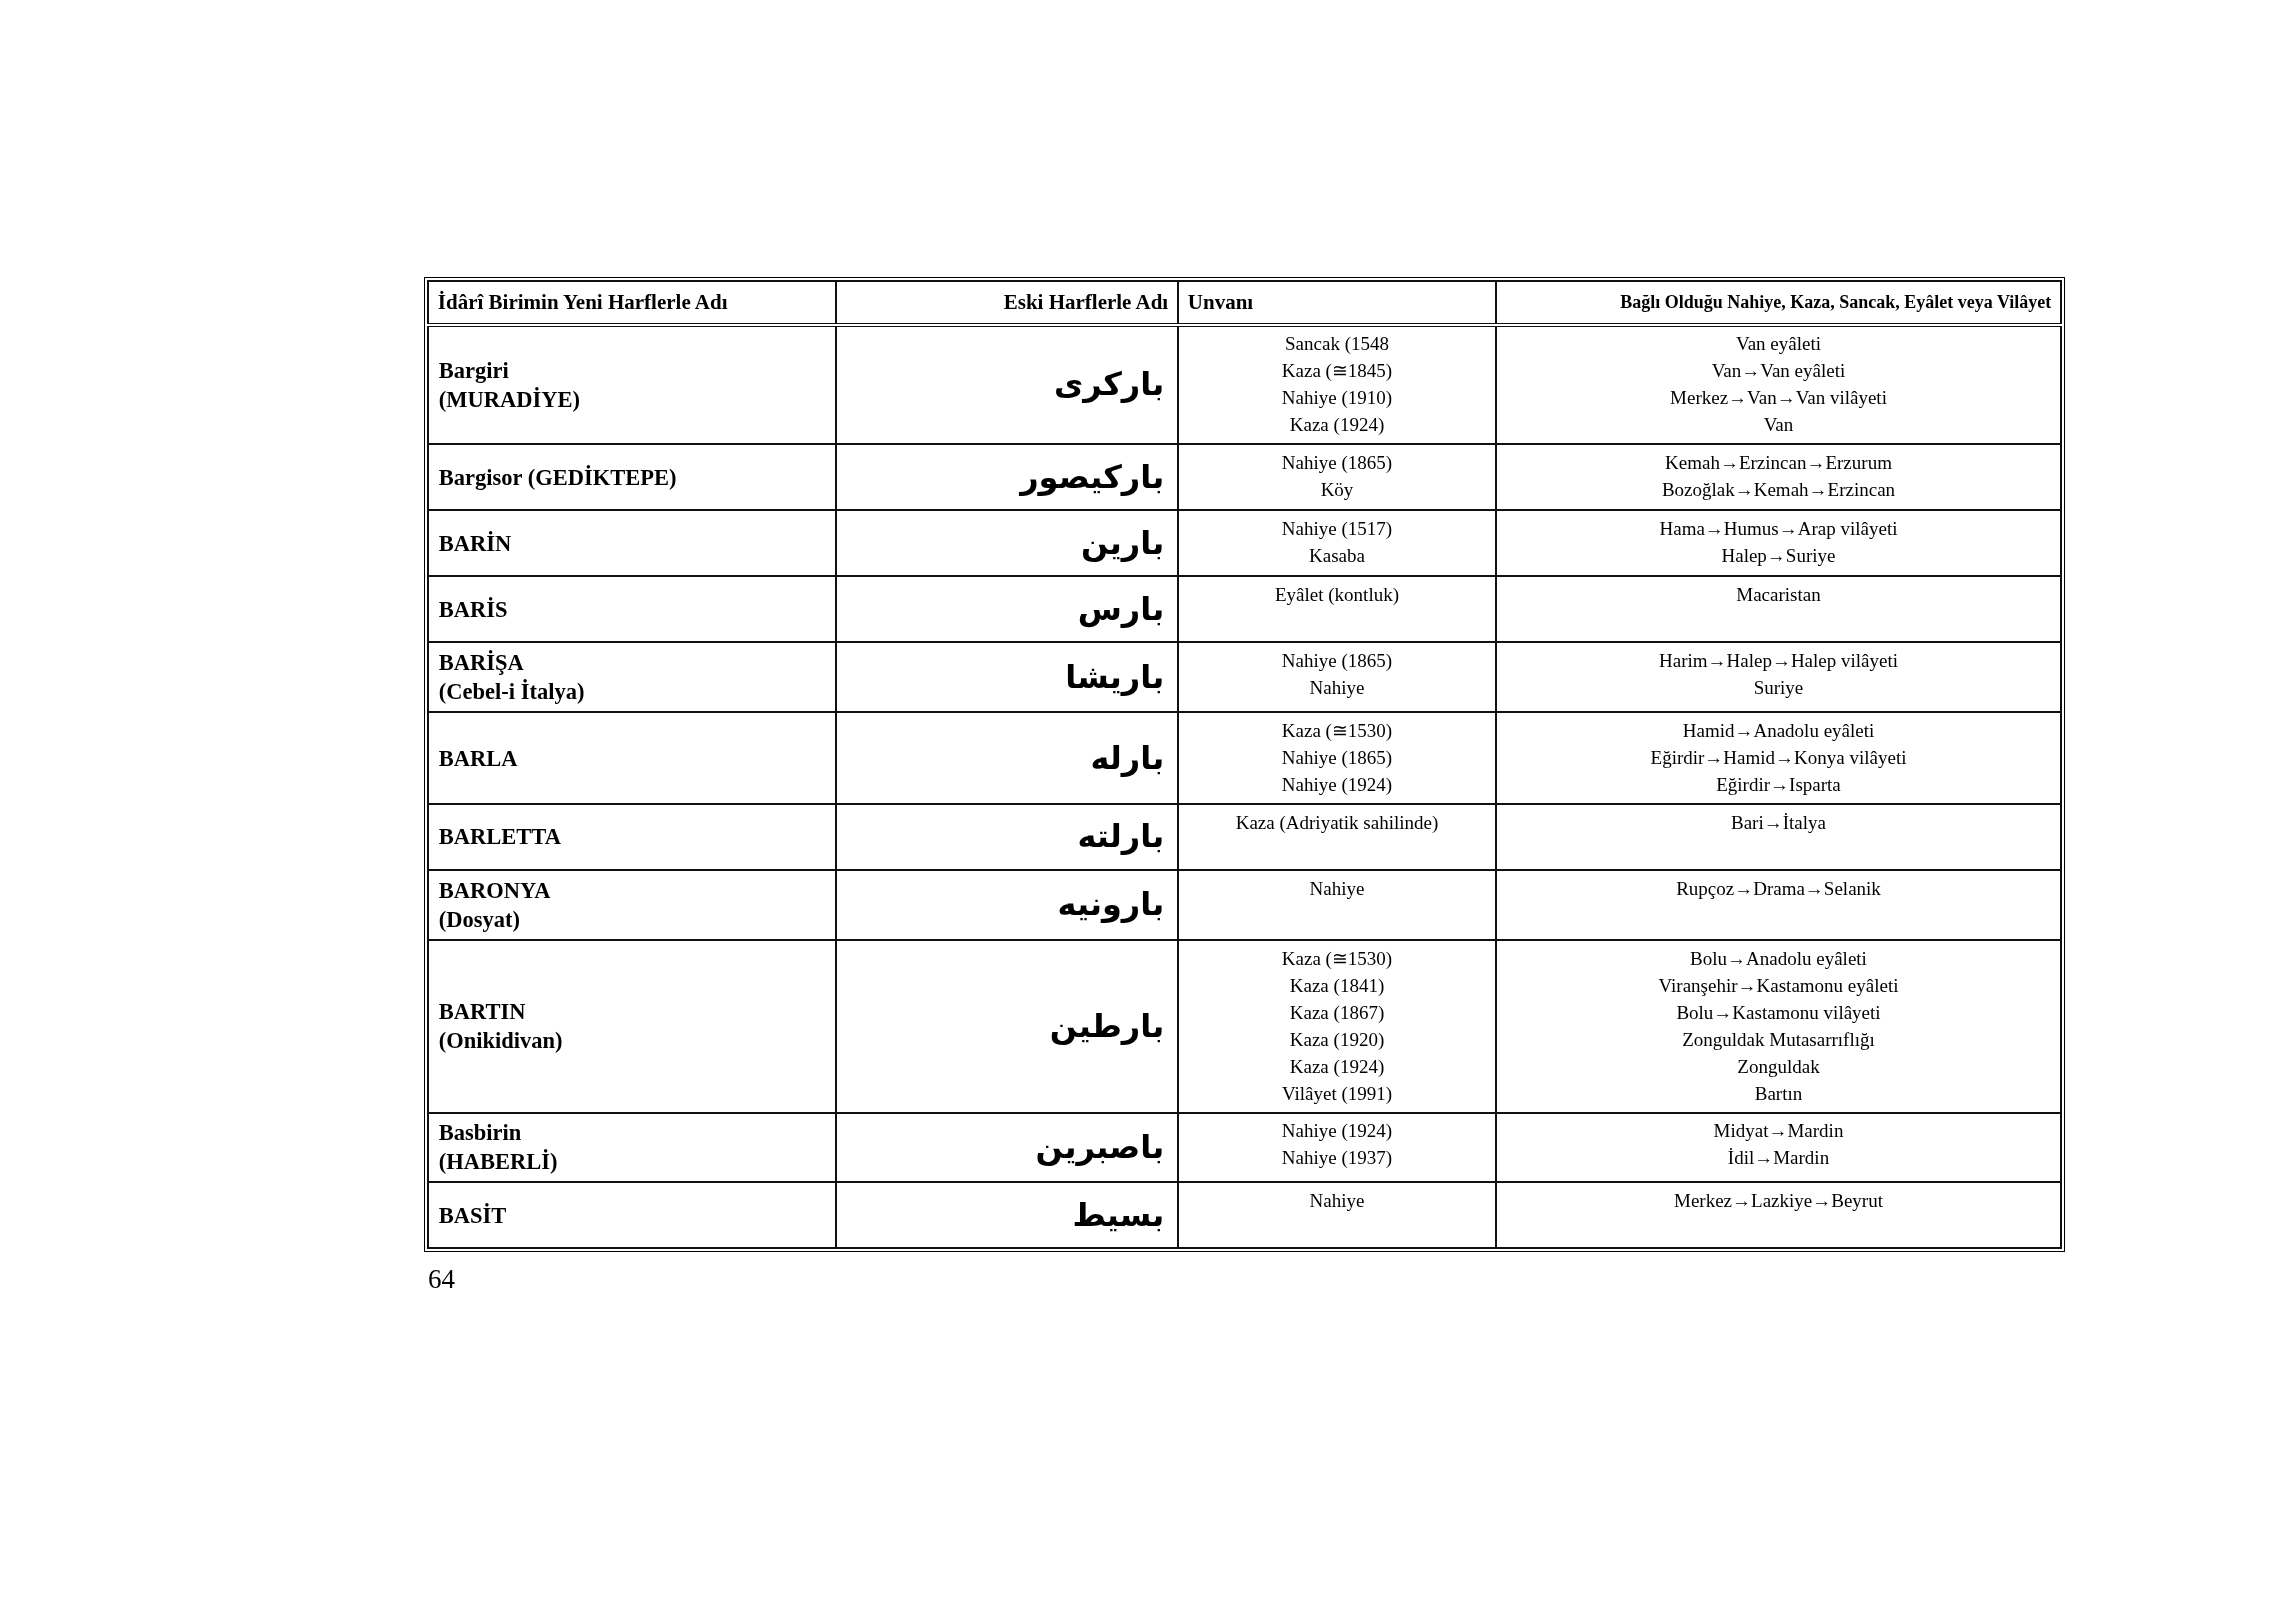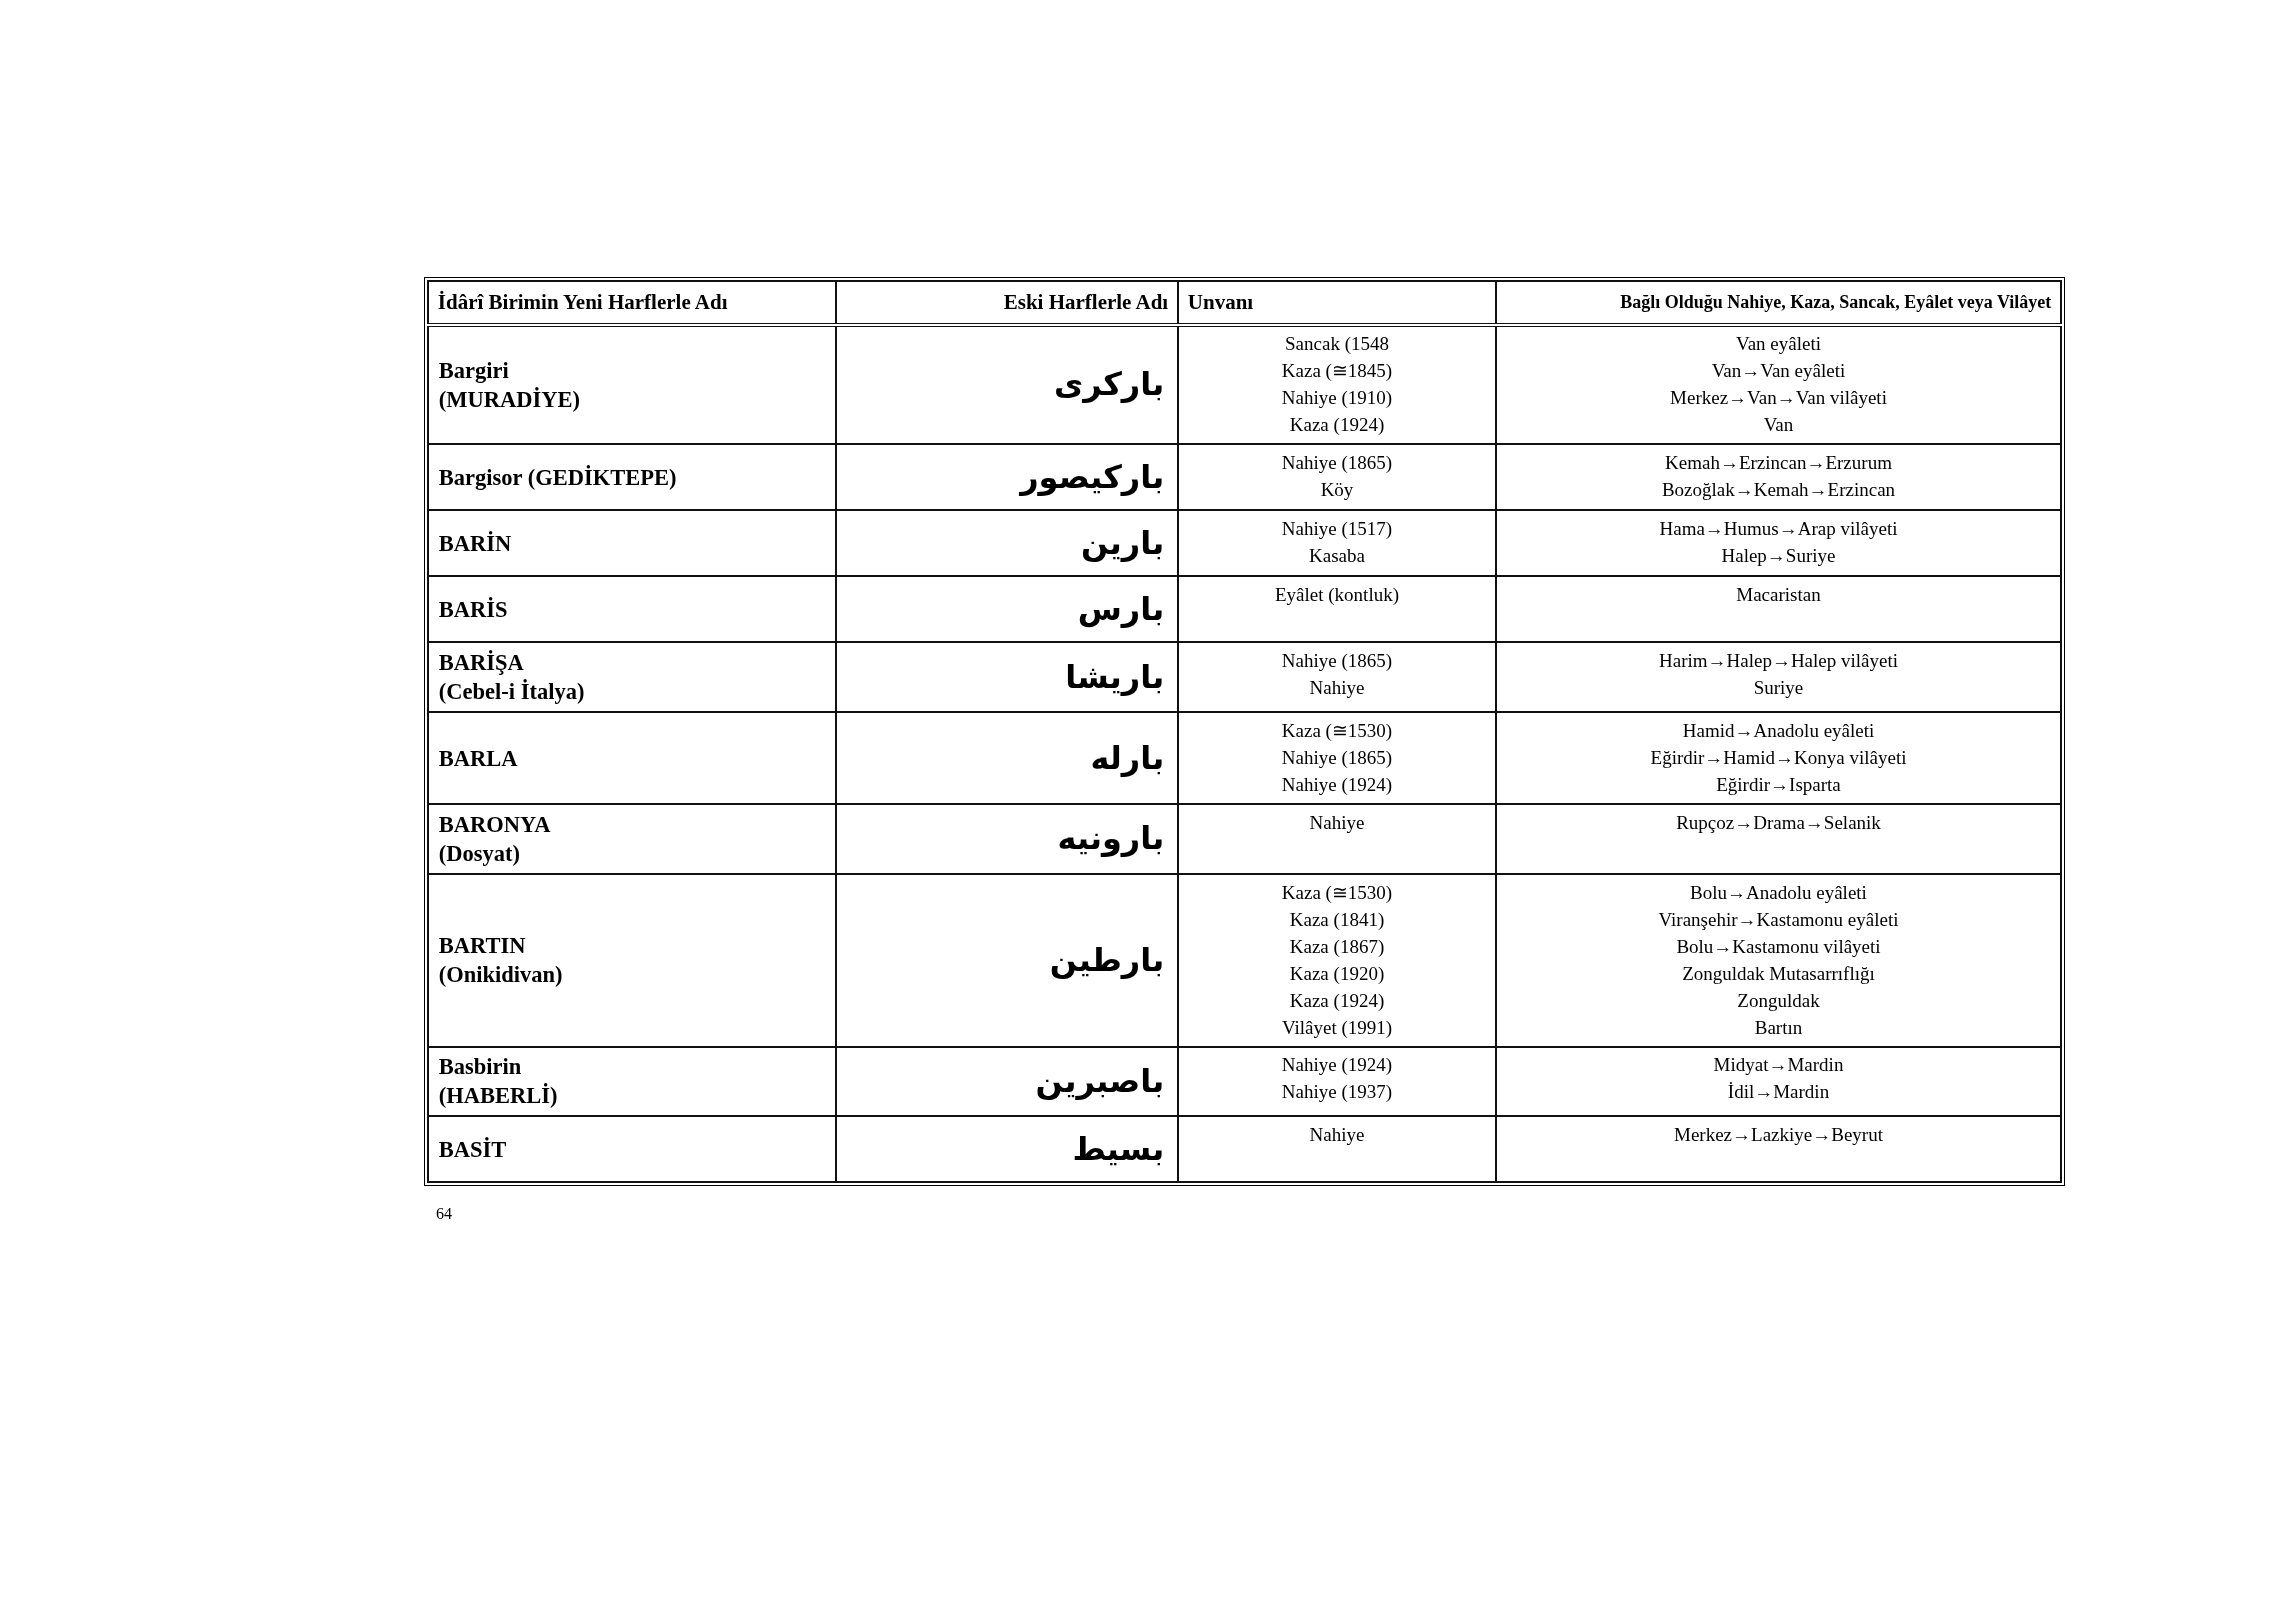--- a/index.html
+++ b/index.html
@@ -77,22 +77,22 @@
     font-size: 19px;
     line-height: 27px;
     vertical-align: top;
     padding: 3.9px 8.8px 4.9px 8.8px;
     text-align: center;
   }
   .name-line, .cell-line { white-space: nowrap; }
   .u { text-decoration: underline; }
   .page-number {
     margin-top: 15.7px;
-    margin-left: 12px;
-    font-size: 16px;
+    margin-left: 4px;
+    font-size: 27px;
     line-height: 23.5px;
   }
 </style>
 </head>
 <body>
 
 <div class="page">
   <div class="table-outer">
     <table class="gazetteer">
       <colgroup>
@@ -195,20 +195,32 @@
               <div class="cell-line">Nahiye (1924)</div>
             </td>
             <td class="affil-cell">
               <div class="cell-line">Hamid→Anadolu eyâleti</div>
               <div class="cell-line">Eğirdir→Hamid→Konya vilâyeti</div>
               <div class="cell-line">Eğirdir→Isparta</div>
             </td>
           </tr>
           <tr>
             <td class="name-cell">
+              <div class="name-line">BARLETTA</div>
+            </td>
+            <td class="ottoman-cell" dir="rtl">بارلته</td>
+            <td class="title-cell">
+              <div class="cell-line">Kaza (Adriyatik sahilinde)</div>
+            </td>
+            <td class="affil-cell">
+              <div class="cell-line">Bari→İtalya</div>
+            </td>
+          </tr>
+          <tr>
+            <td class="name-cell">
               <div class="name-line">BARONYA</div>
               <div class="name-line">(Dosyat)</div>
             </td>
             <td class="ottoman-cell" dir="rtl">بارونيه</td>
             <td class="title-cell">
               <div class="cell-line">Nahiye</div>
             </td>
             <td class="affil-cell">
               <div class="cell-line">Rupçoz→Drama→Selanik</div>
             </td>

